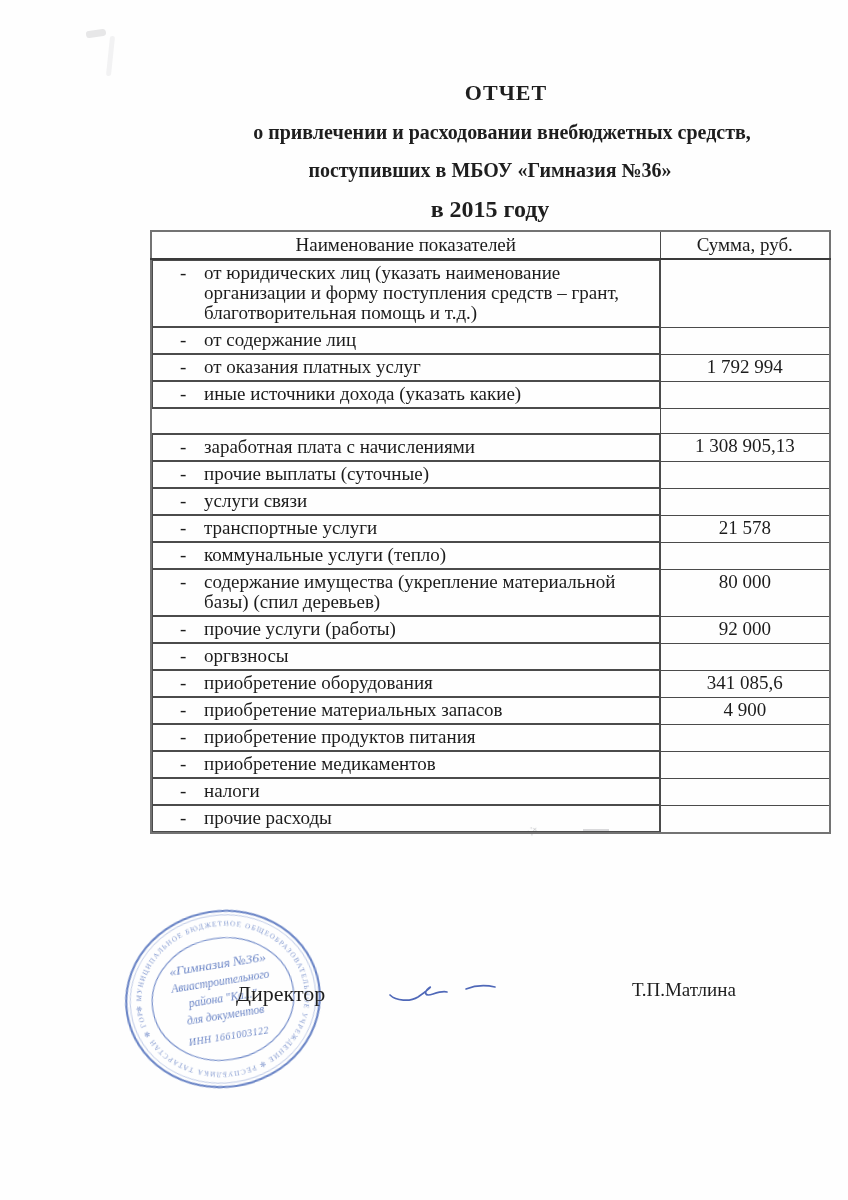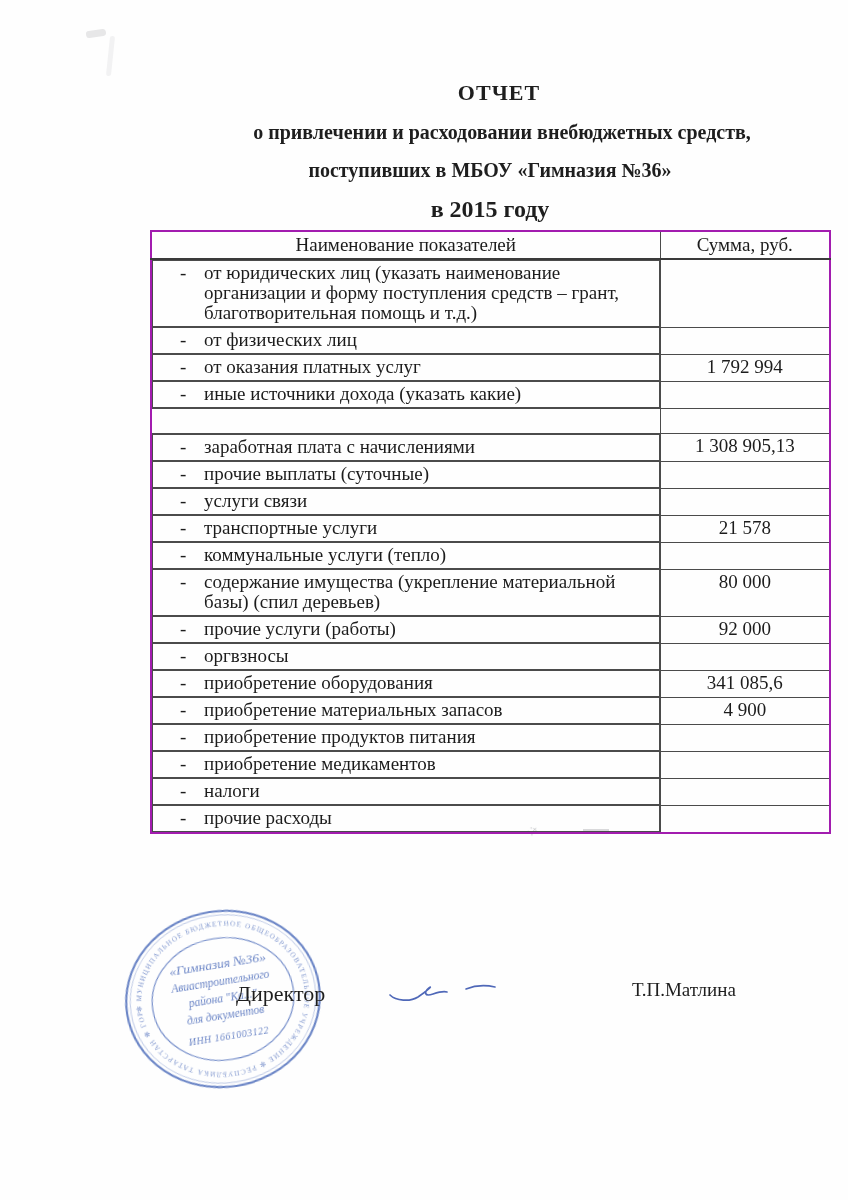--- a/index.html
+++ b/index.html
@@ -17,36 +17,36 @@
 
   
   .artifact { position: absolute; pointer-events: none; }
   .artifact-tl-1 { left: 86px; top: 30px; width: 20px; height: 7px; background: rgba(130,130,135,.18); border-radius: 3px; transform: rotate(-8deg); }
   .artifact-tl-2 { left: 108px; top: 36px; width: 5px; height: 40px; background: rgba(140,140,145,.10); border-radius: 3px; transform: rotate(6deg); }
   .artifact-smudge { left: 527px; top: 822px; width: 34px; height: 16px; color: rgba(120,125,130,.45); font-size: 11px; filter: blur(.6px); transform: rotate(-6deg); }
   .artifact-smudge-2 { left: 583px; top: 829px; width: 26px; height: 2px; background: rgba(150,150,155,.35); filter: blur(.5px); }
 
   
   .heading { position: absolute; left: 151px; top: 0; width: 678px; text-align: center; font-weight: bold; }
-  .doc-title { position: absolute; top: 80px; left: 9px; width: 100%; font-size: 22px; letter-spacing: 1px; }
+  .doc-title { position: absolute; top: 80px; left: 16px; width: 100%; font-size: 22px; letter-spacing: 1px; }
   .doc-sub-1 { position: absolute; top: 121px; left: 12px; width: 100%; font-size: 20px; }
   .doc-sub-2 { position: absolute; top: 159px; left: 0; width: 100%; font-size: 20px; }
   .doc-sub-3 { position: absolute; top: 196px; left: 0; width: 100%; font-size: 24px; }
 
   
   table.report {
     position: absolute; left: 150px; top: 230px;
     width: 679px;
     border-collapse: collapse; table-layout: fixed;
     font-size: 19px; line-height: 20px;
     color: #1c1c1c;
   }
   table.report col.c1 { width: 509px; }
   table.report col.c2 { width: 170px; }
-  table.report { border: 2px solid #a21caf; }
+  table.report { border: 2px solid #737373; }
   table.report th, table.report td { border: 1px solid #4b4b4b; vertical-align: top; }
   table.report thead th {
     font-weight: normal; text-align: center; padding: 3px 2px;
     border-bottom: 2px solid #3a3a3a;
   }
   td.c-label { padding: 2px 4px 3px 5px; }
   td.c-value { text-align: center; padding: 2px 2px 3px; }
   tr.row-total td { border-top: 2px solid #3a3a3a; }
   tr.row-total td.c-label { font-weight: bold; padding-left: 6px; }
   tr.row-item td.c-label { display: flex; padding-left: 0; }
@@ -98,21 +98,21 @@
         <tr class="row-item">
           <td class="c-label">
             <span class="dash">-</span>
             <span class="txt">от юридических лиц (указать наименование организации и форму поступления средств – грант, благотворительная помощь и т.д.)</span>
           </td>
           <td class="c-value"></td>
         </tr>
         <tr class="row-item">
           <td class="c-label">
             <span class="dash">-</span>
-            <span class="txt">от физических лиц</span>
+            <span class="txt">от содержание лиц</span>
           </td>
           <td class="c-value"></td>
         </tr>
         <tr class="row-item">
           <td class="c-label">
             <span class="dash">-</span>
             <span class="txt">от оказания платных услуг</span>
           </td>
           <td class="c-value">1 792 994</td>
         </tr>

